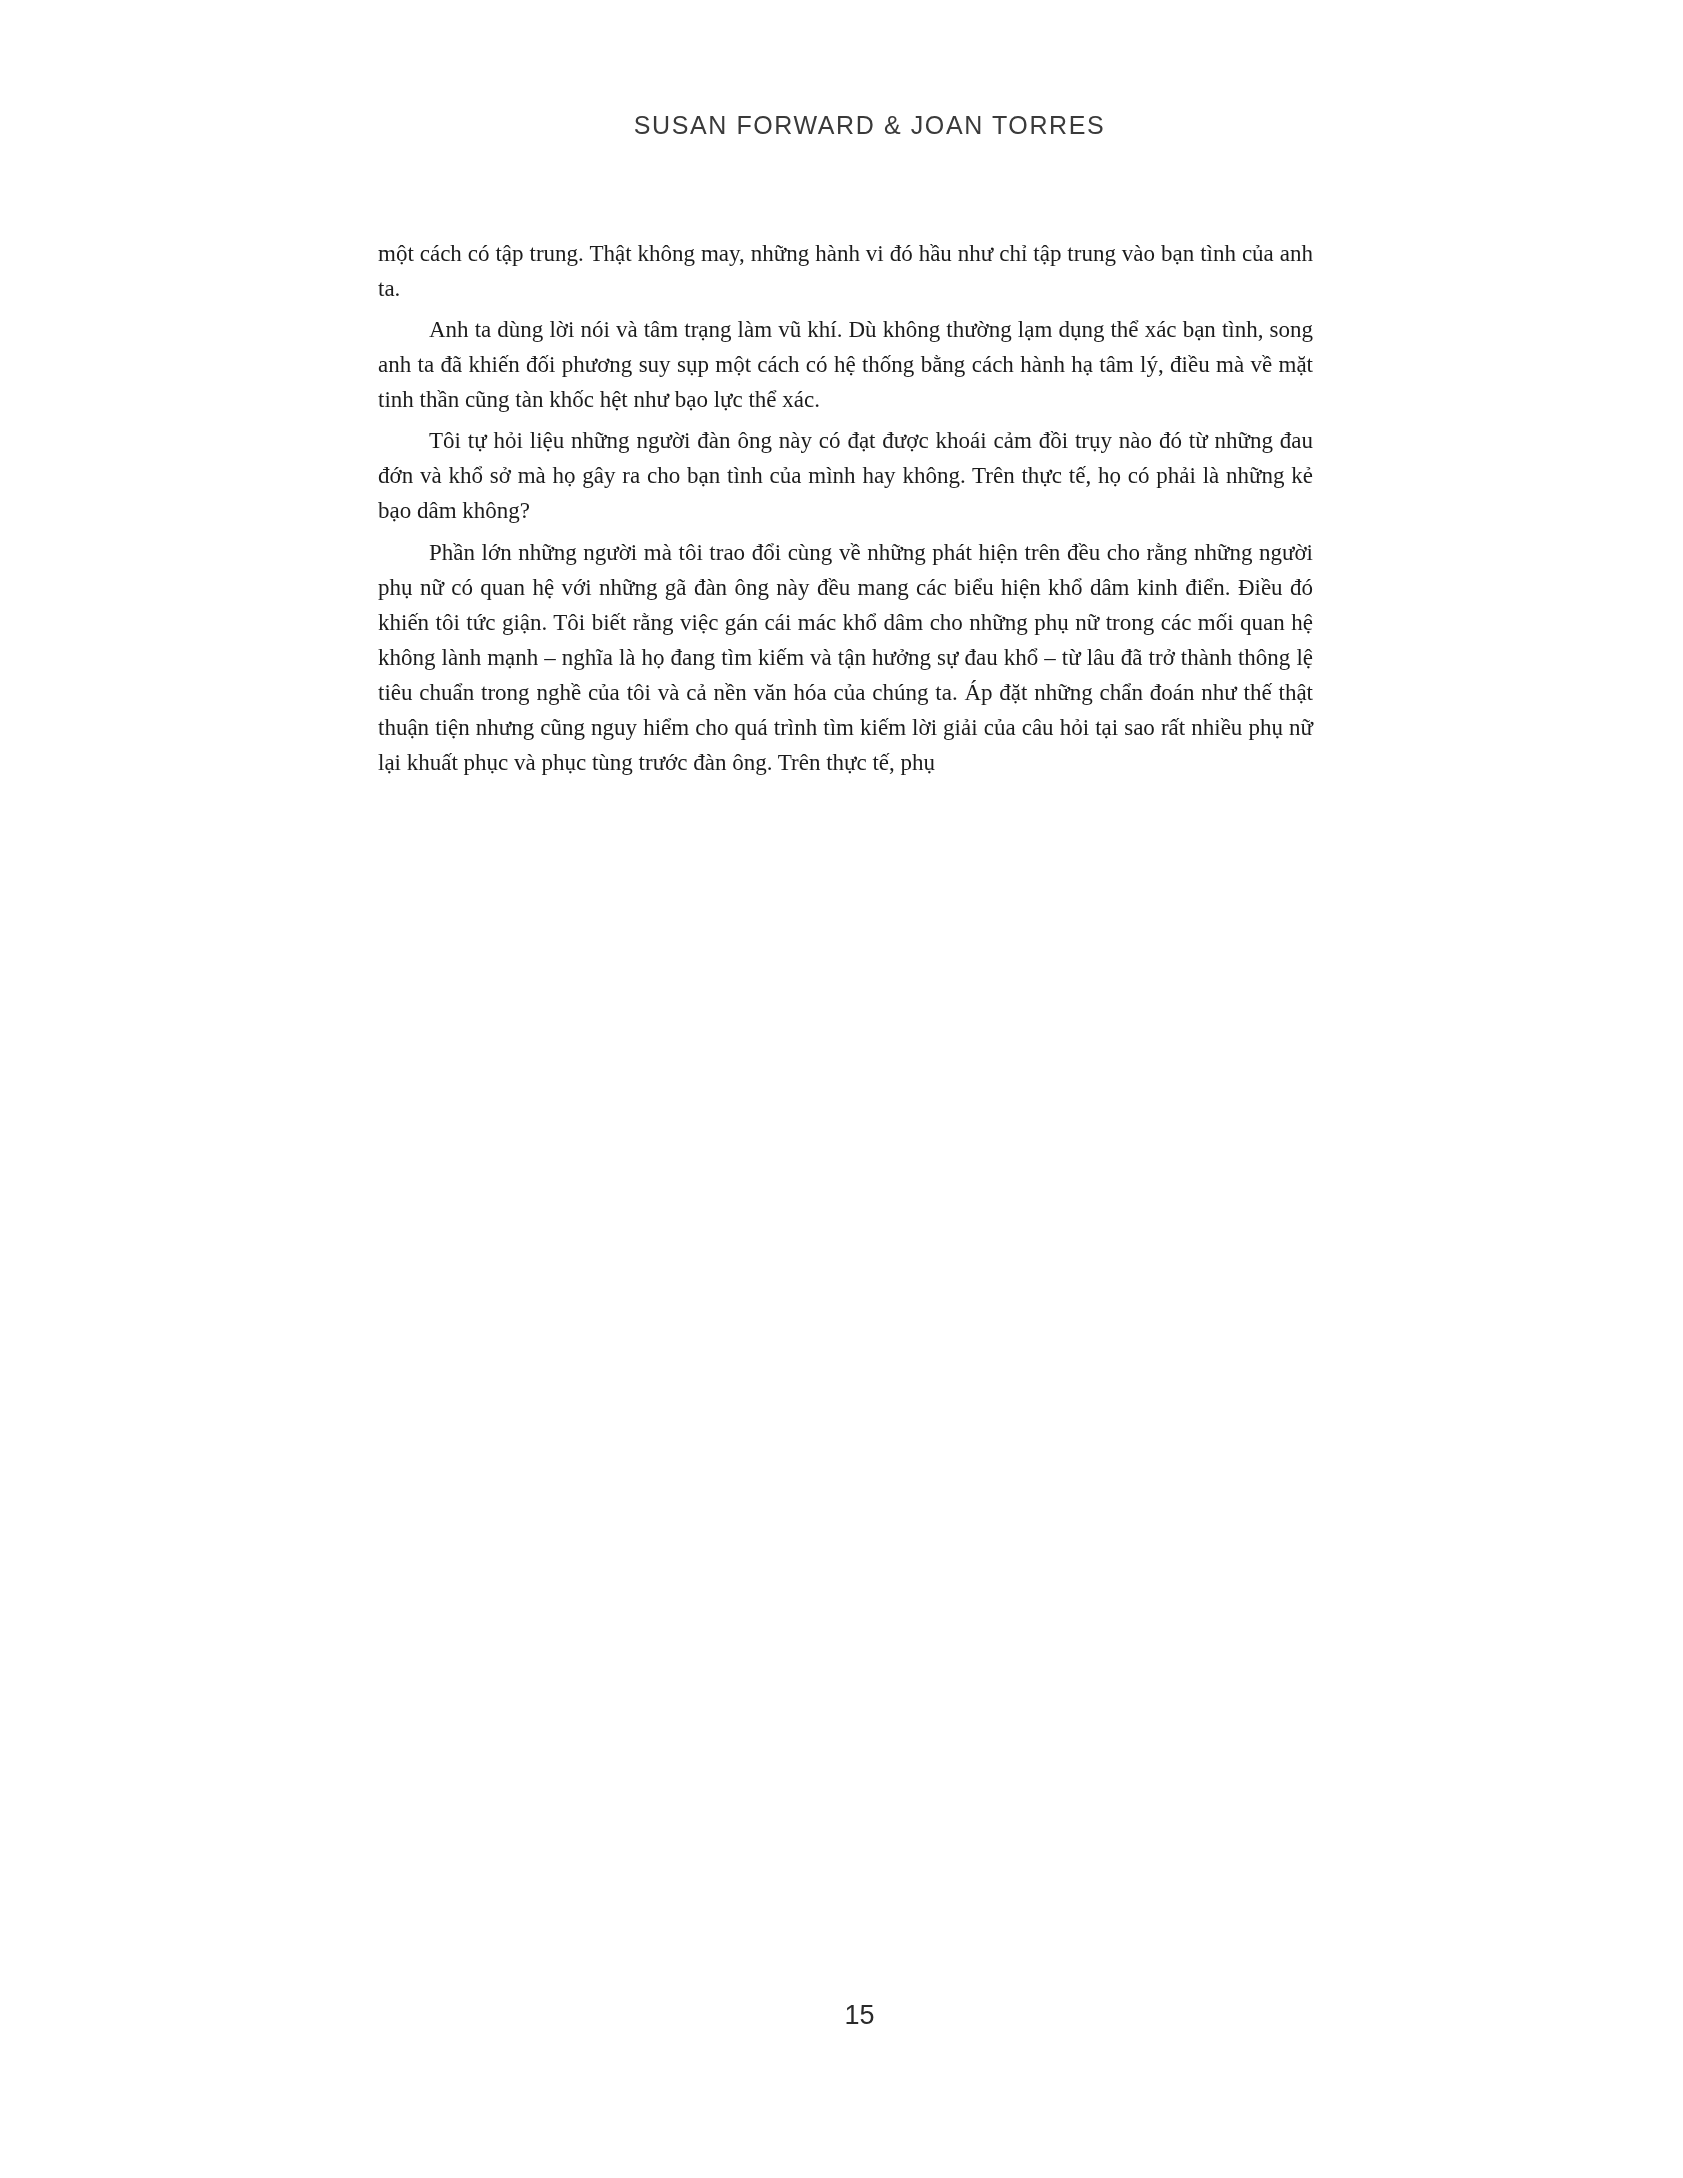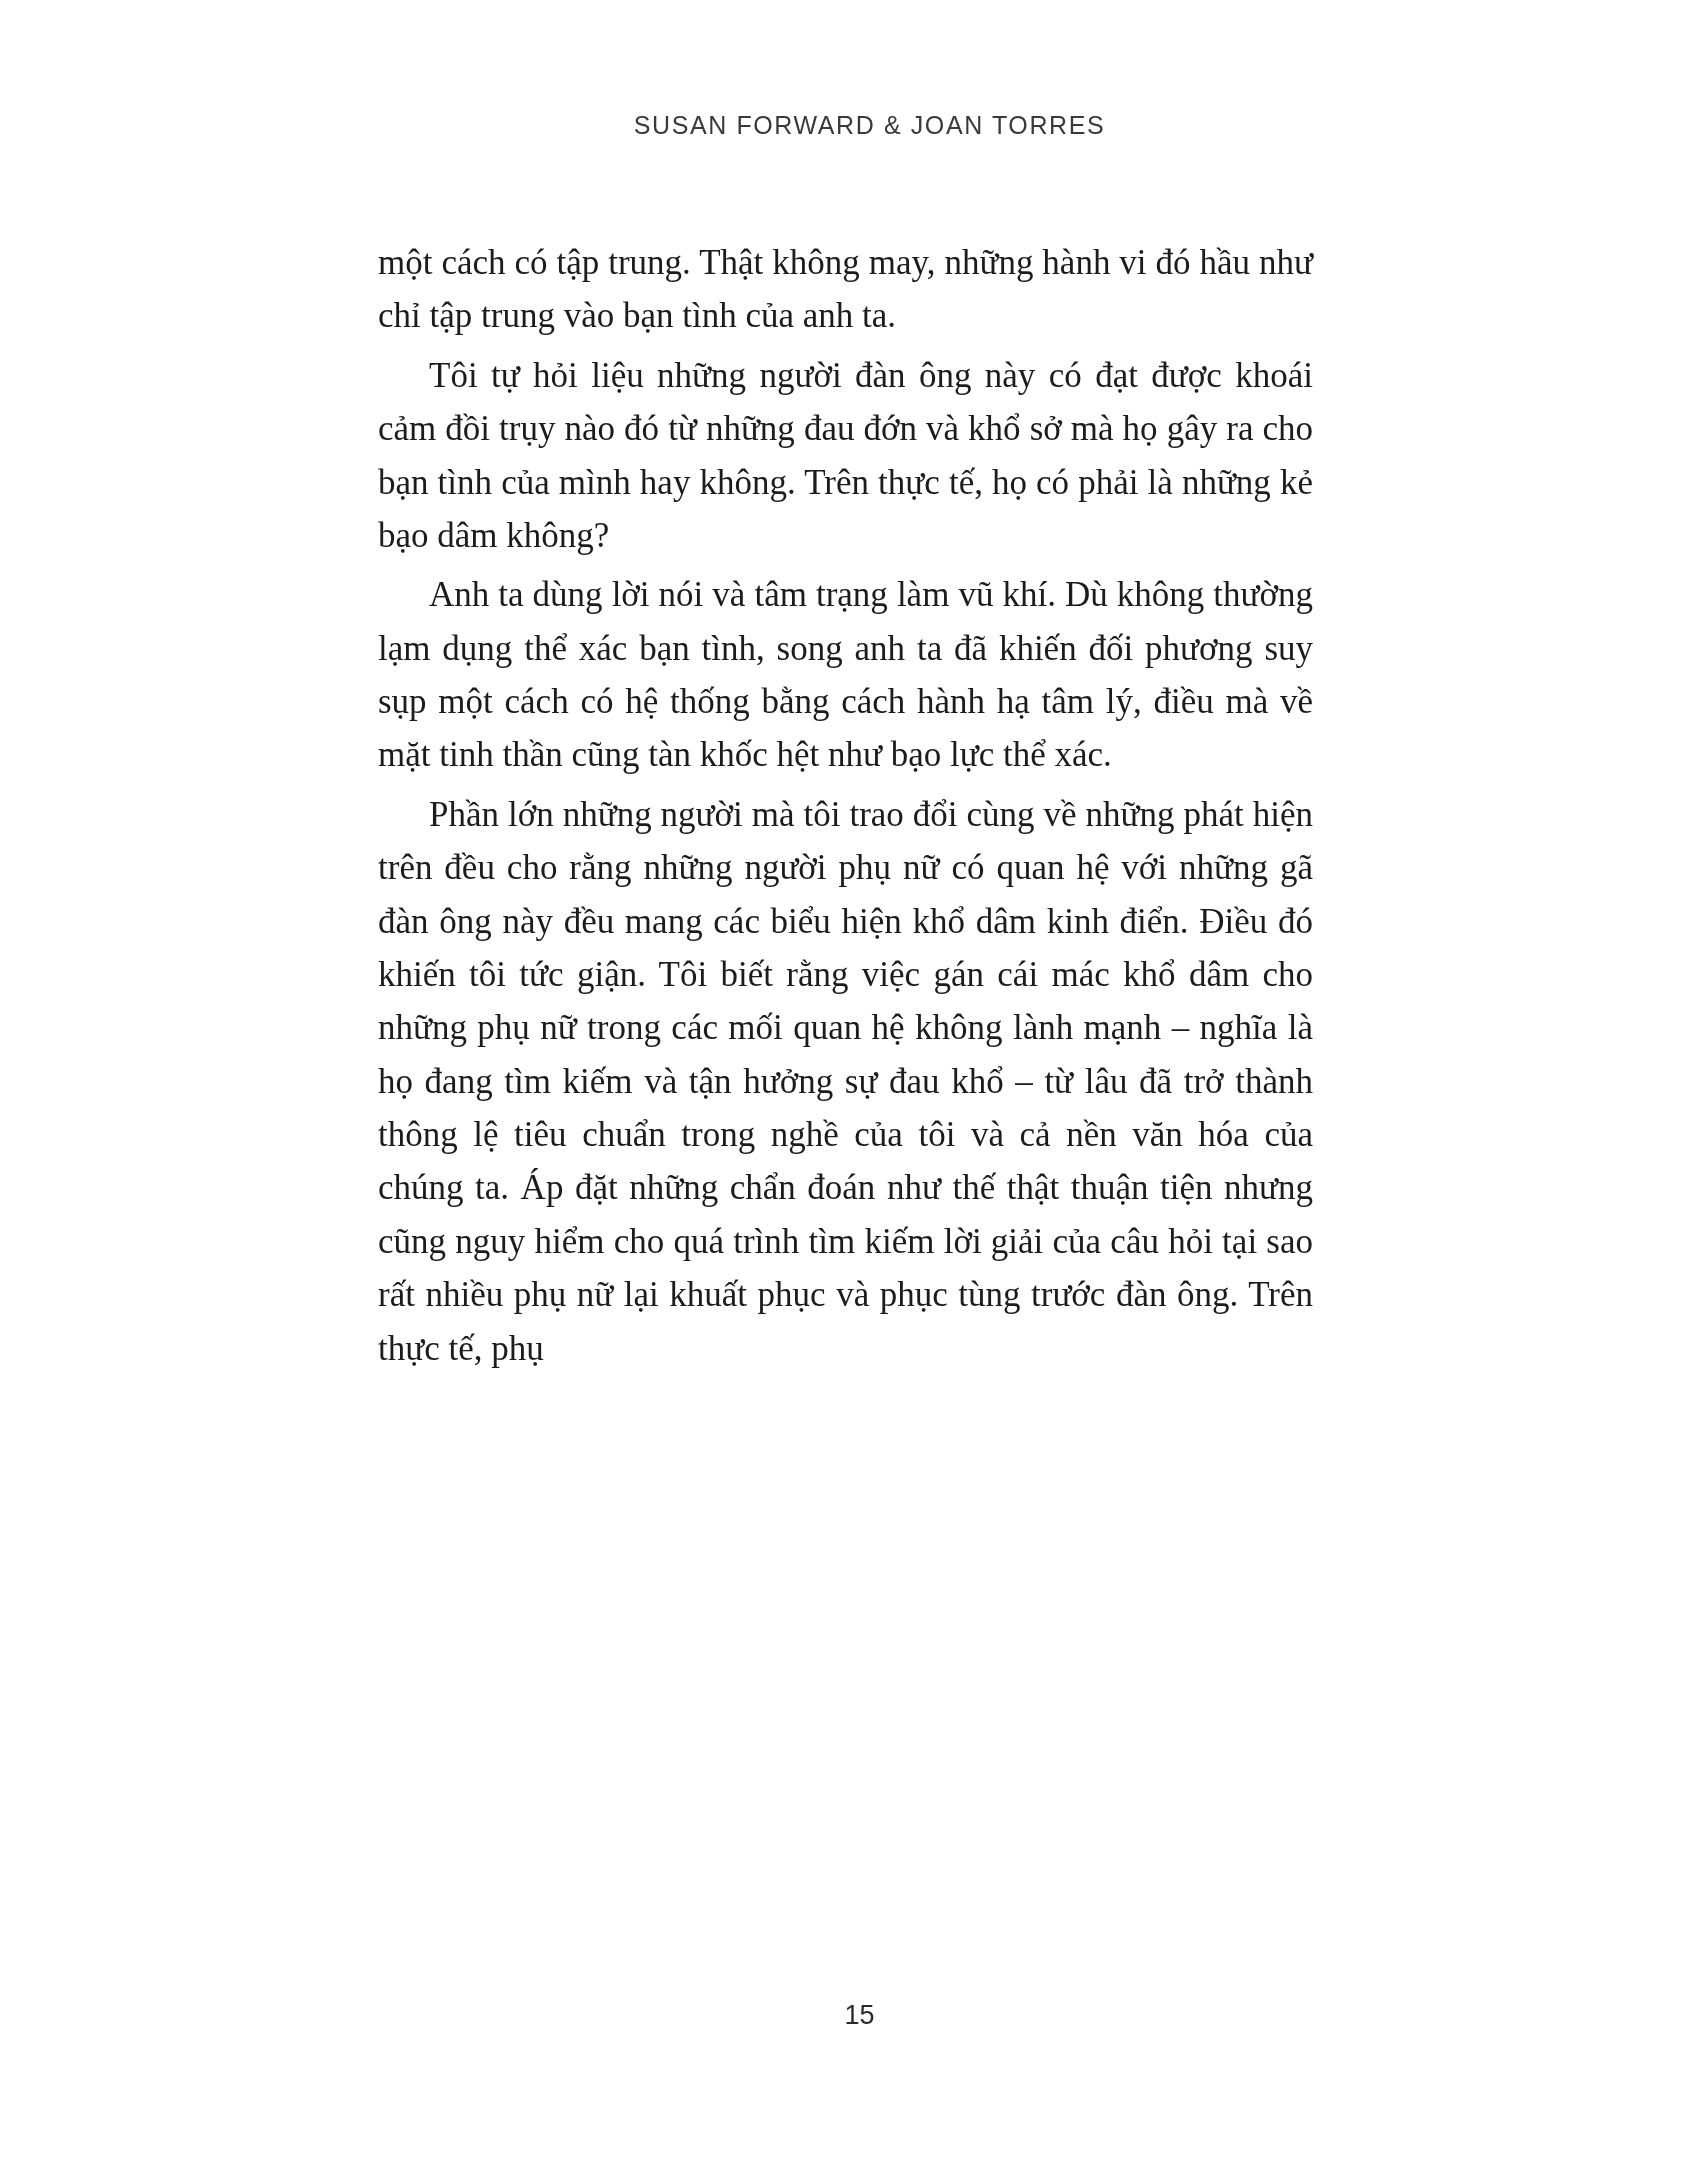--- a/index.html
+++ b/index.html
@@ -36,21 +36,21 @@
     margin-left: 8px;
   }
   .body-block {
     position: absolute;
     top: 236px;
     left: 378px;
     width: 935px;
   }
   .body-block p {
     margin: 0 0 6px 0;
-    font-size: 35px;
+    font-size: 23px;
     line-height: 1.525;
     text-align: justify;
     text-justify: inter-word;
     color: #1c1c1c;
     hyphens: none;
   }
   .body-block p.indent {
     text-indent: 51px;
   }
   .body-block p.last-para {
@@ -71,21 +71,21 @@
 </style>
 </head>
 <body>
 
 <div class="page">
 
   <div class="running-head">SUSAN FORWARD &amp; JOAN TORRES</div>
 
   <div class="body-block">
     <p class="para-0">một cách có tập trung. Thật không may, những hành vi đó hầu như chỉ tập trung vào bạn tình của anh ta.</p>
+    <p class="indent para-1">Anh ta dùng lời nói và tâm trạng làm vũ khí. Dù không thường lạm dụng thể xác bạn tình, song anh ta đã khiến đối phương suy sụp một cách có hệ thống bằng cách hành hạ tâm lý, điều mà về mặt tinh thần cũng tàn khốc hệt như bạo lực thể xác.</p>
     <p class="indent para-2">Tôi tự hỏi liệu những người đàn ông này có đạt được khoái cảm đồi trụy nào đó từ những đau đớn và khổ sở mà họ gây ra cho bạn tình của mình hay không. Trên thực tế, họ có phải là những kẻ bạo dâm không?</p>
-    <p class="indent para-1">Anh ta dùng lời nói và tâm trạng làm vũ khí. Dù không thường lạm dụng thể xác bạn tình, song anh ta đã khiến đối phương suy sụp một cách có hệ thống bằng cách hành hạ tâm lý, điều mà về mặt tinh thần cũng tàn khốc hệt như bạo lực thể xác.</p>
     <p class="indent para-3 last-para">Phần lớn những người mà tôi trao đổi cùng về những phát hiện trên đều cho rằng những người phụ nữ có quan hệ với những gã đàn ông này đều mang các biểu hiện khổ dâm kinh điển. Điều đó khiến tôi tức giận. Tôi biết rằng việc gán cái mác khổ dâm cho những phụ nữ trong các mối quan hệ không lành mạnh – nghĩa là họ đang tìm kiếm và tận hưởng sự đau khổ – từ lâu đã trở thành thông lệ tiêu chuẩn trong nghề của tôi và cả nền văn hóa của chúng ta. Áp đặt những chẩn đoán như thế thật thuận tiện nhưng cũng nguy hiểm cho quá trình tìm kiếm lời giải của câu hỏi tại sao rất nhiều phụ nữ lại khuất phục và phục tùng trước đàn ông. Trên thực tế, phụ</p>
   </div>
 
   <div class="folio">15</div>
 
 </div>
 
 
 </body></html>

